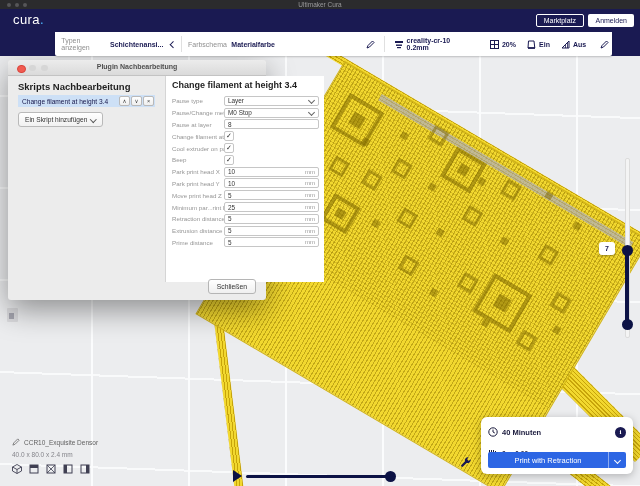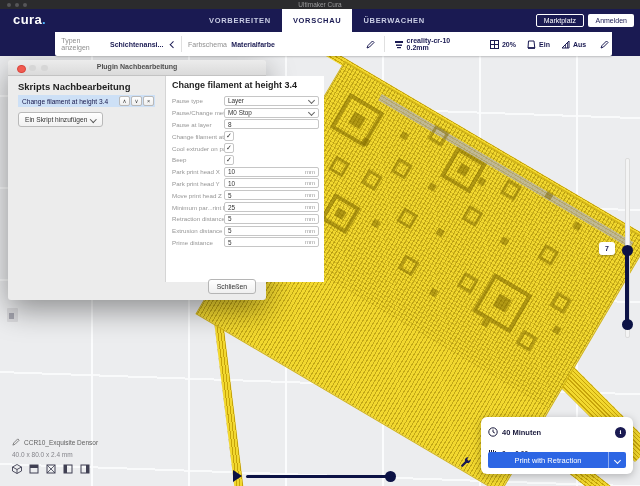--- a/index.html
+++ b/index.html
@@ -8,21 +8,21 @@
        -webkit-font-smoothing:antialiased;}
   .abs{position:absolute;}
 
   
   #titlebar{position:absolute;left:0;top:0;width:640px;height:9px;background:#2b2b2d;z-index:30;}
   #titlebar .dot{position:absolute;top:2.5px;width:4px;height:4px;border-radius:50%;background:#565658;}
   #titlebar .title{position:absolute;left:0;right:0;top:0.5px;text-align:center;font-size:6.5px;color:#9b9b9d;}
 
   
   #header{position:absolute;left:0;top:9px;width:640px;height:23px;background:#1a1a52;z-index:29;}
-  #logo{position:absolute;left:13px;top:3px;font-size:13px;font-weight:bold;color:#fff;letter-spacing:.4px;}
+  #logo{position:absolute;left:13px;top:3px;font-size:13px;font-weight:normal;color:#fff;letter-spacing:.4px;}
   #logo .logo-dot{color:#4db7ff;}
   #tabs{position:absolute;left:198px;top:0;height:23px;display:flex;align-items:stretch;}
   .tab{display:flex;align-items:center;padding:0 11px;font-size:7.5px;font-weight:bold;
        letter-spacing:.7px;color:#c9cde4;cursor:default;}
   .tab.active{background:#fff;color:#1a1a52;}
   .hbtn{position:absolute;top:5px;height:13px;display:flex;align-items:center;padding:0 7px;
         font-size:7px;border-radius:2px;box-sizing:border-box;}
   #btn-marketplace{right:56px;border:1px solid #fff;color:#fff;}
   #btn-signin{right:6px;background:#fff;color:#1a1a52;}
 
@@ -152,25 +152,20 @@
 
 <div id="titlebar">
   <span class="dot" style="left:7px"></span>
   <span class="dot" style="left:15px"></span>
   <span class="dot" style="left:23px"></span>
   <span class="title">Ultimaker Cura</span>
 </div>
 
 <div id="header">
   <div id="logo"><span>cura</span><span class="logo-dot">.</span></div>
-  <div id="tabs">
-    <div class="tab">VORBEREITEN</div>
-    <div class="tab active">VORSCHAU</div>
-    <div class="tab">ÜBERWACHEN</div>
-  </div>
   <div class="hbtn" id="btn-marketplace">Marktplatz</div>
   <div class="hbtn" id="btn-signin">Anmelden</div>
 </div>
 
 <div id="subbar">
   <div id="toolbar">
     <span class="gap" style="width:7px"></span>
     <span class="tb-label">Typen anzeigen</span>
     <span class="gap" style="width:5px"></span>
     <span class="tb-value">Schichtenansi...</span>

